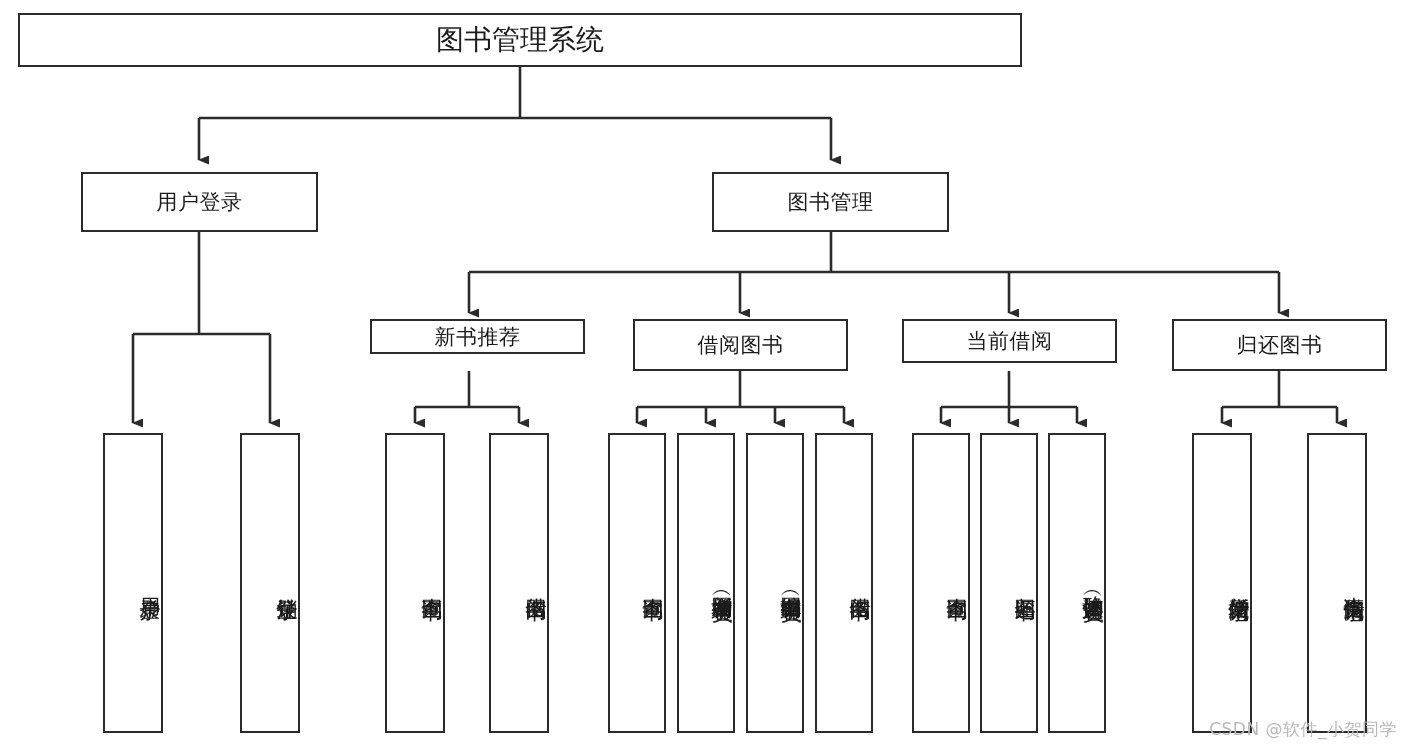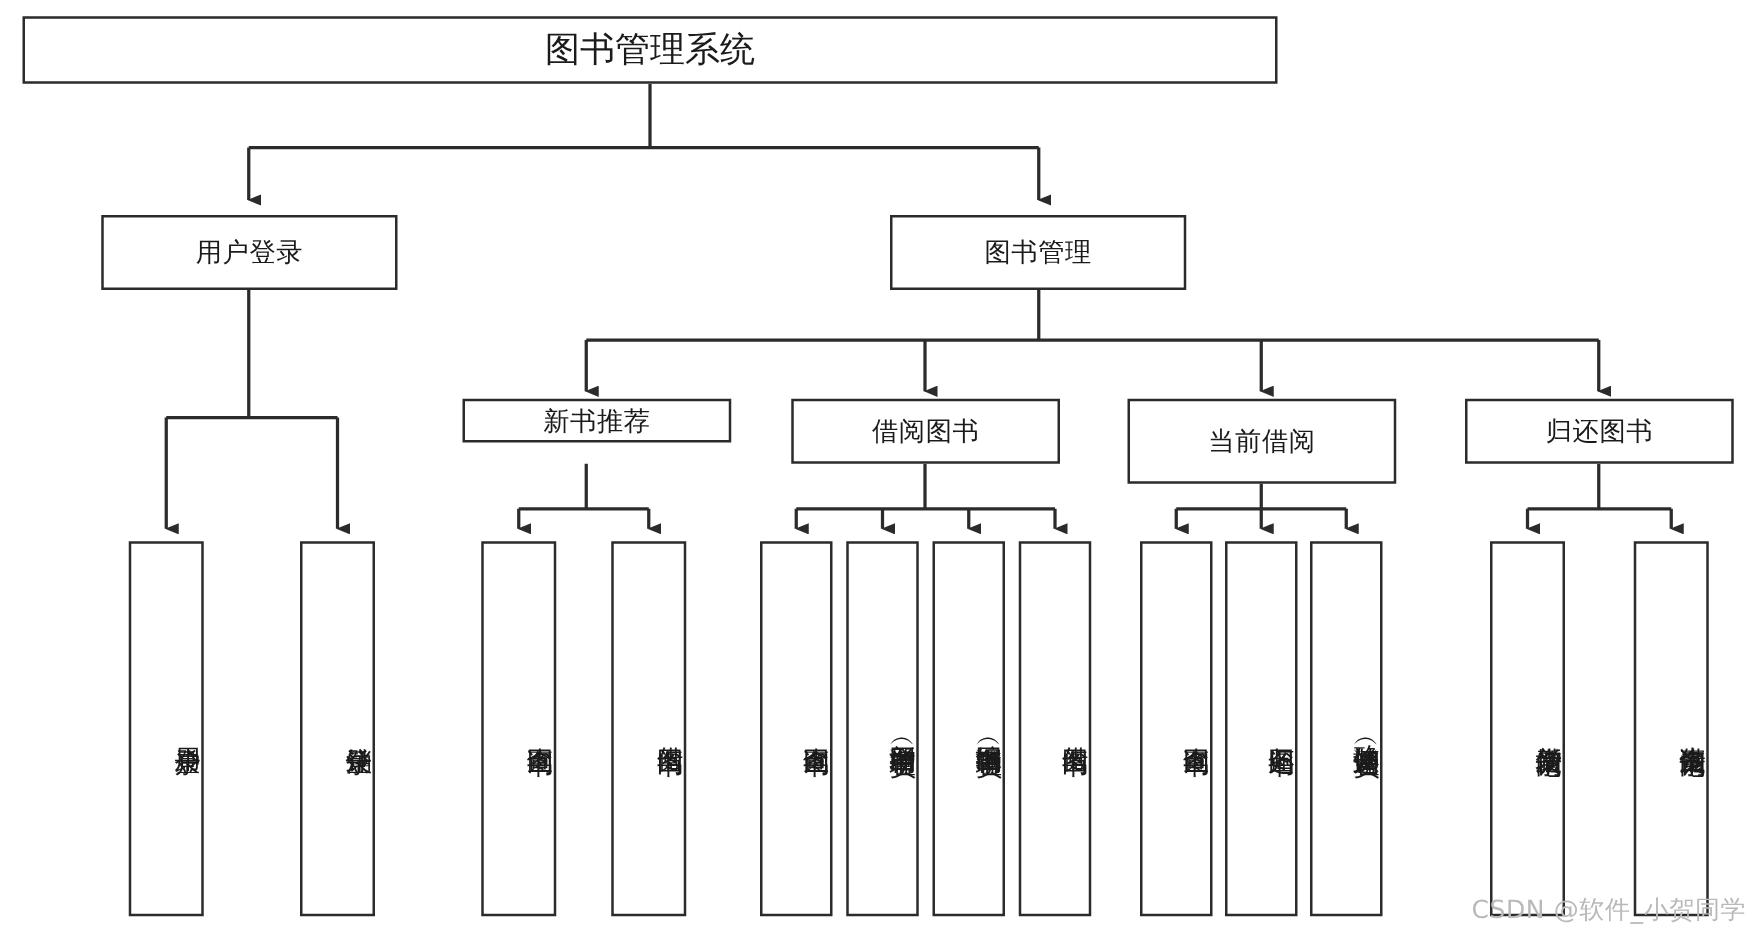--- a/index.html
+++ b/index.html
@@ -58,21 +58,21 @@
   }
   .node.vert .vtext {
     writing-mode: vertical-rl;
     text-orientation: upright;
     display: block;
   }
   #watermark {
     position: absolute;
     right: 8px;
     bottom: 6px;
-    font-size: 20px;
+    font-size: 17px;
     color: #b9b9b9;
     letter-spacing: 0.5px;
     white-space: nowrap;
     pointer-events: none;
   }
 </style>
 </head>
 <body>
 
 <div id="diagram-root">
@@ -139,21 +139,21 @@
   <div class="node horiz" style="left:712px; top:172px; width:237px; height:60px;text-align:center;">
     <span>图书管理</span>
   </div>
 
   <div class="node horiz" style="left:370px; top:319px; width:215px; height:35px;">
     <span>新书推荐</span>
   </div>
   <div class="node horiz" style="left:633px; top:319px; width:215px; height:52px;">
     <span>借阅图书</span>
   </div>
-  <div class="node horiz" style="left:902px; top:319px; width:215px; height:68px;">
+  <div class="node horiz" style="left:902px; top:319px; width:215px; height:44px;">
     <span>当前借阅</span>
   </div>
   <div class="node horiz" style="left:1172px; top:319px; width:215px; height:52px;">
     <span>归还图书</span>
   </div>
 
   <div class="node vert" style="left:103px; top:433px; width:60px; height:300px;">
     <span class="vtext">用户登录</span>
   </div>
   <div class="node vert" style="left:240px; top:433px; width:60px; height:300px;">

